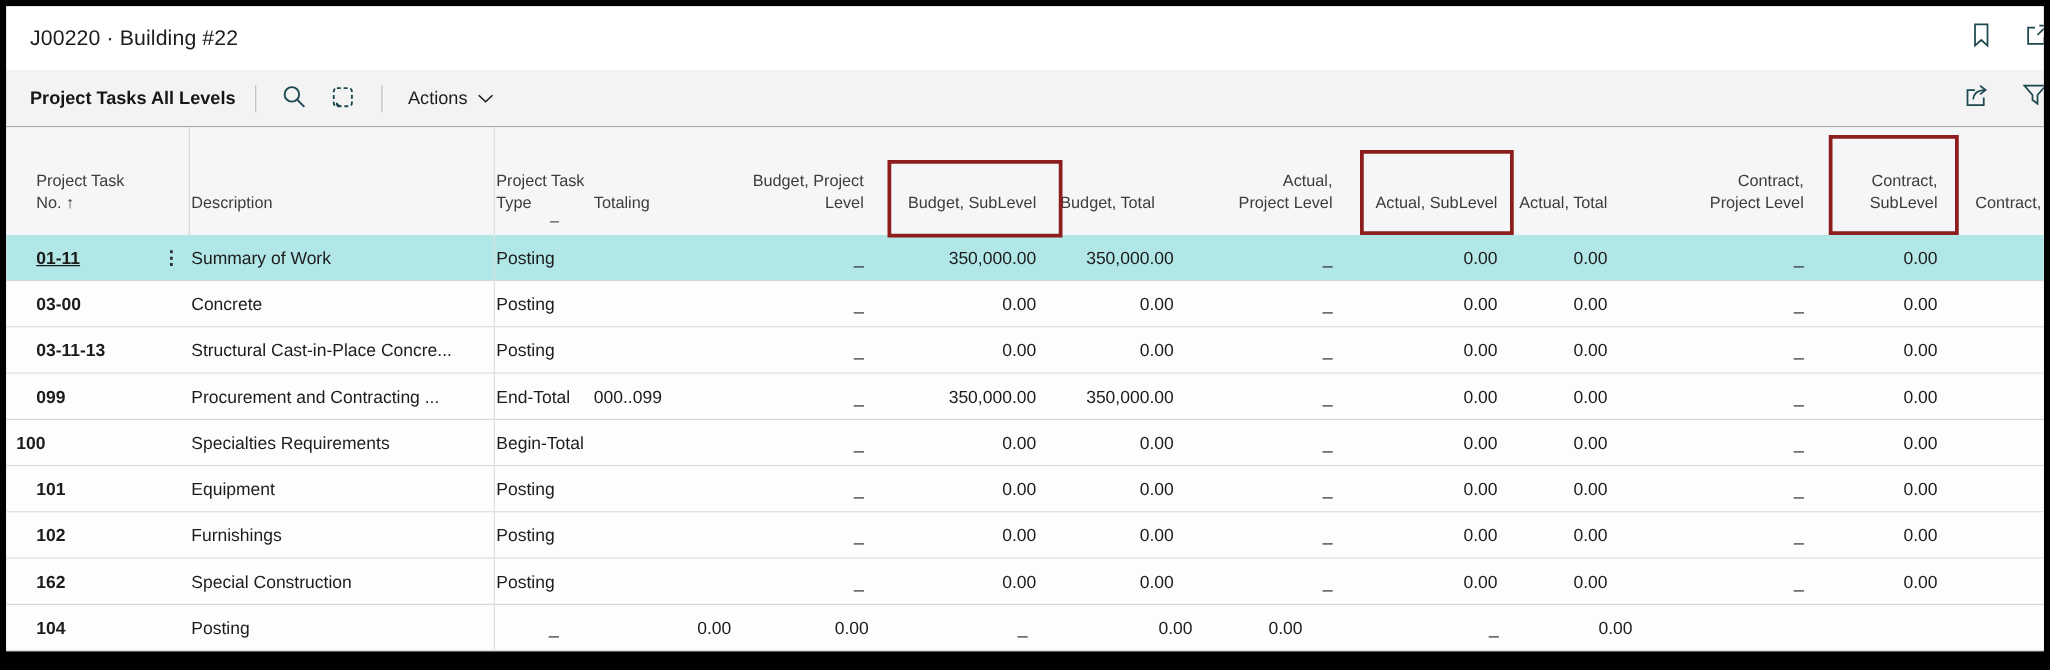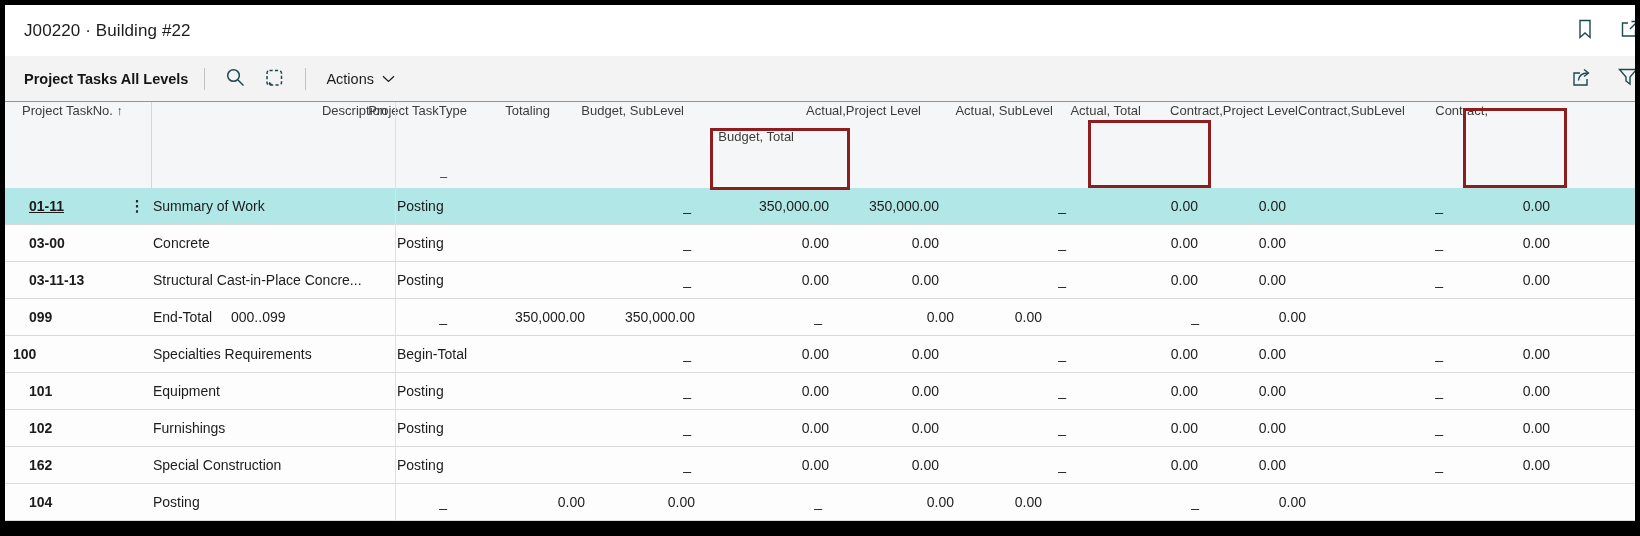--- a/index.html
+++ b/index.html
@@ -19,21 +19,21 @@
   .tsep{width:1px;height:22px;background:#c3c3c3;margin:0 16px;}
   .tbtn{display:flex;align-items:center;background:none;border:none;padding:4px;cursor:pointer;gap:8px;}
   .tbtn + .tbtn{margin-left:10px;}
   .actions-label{font-size:14.5px;color:#1c1c1c;}
   .toolbar-right{position:absolute;right:-4px;top:0;height:100%;display:flex;align-items:center;gap:24px;}
   .icon{color:var(--icon);display:block;}
 
   
   .grid{position:relative;background:#fdfdfe;}
   .ghead{display:flex;height:86px;background:#f5f6f7;box-sizing:border-box;}
-  .hcell{position:relative;display:flex;flex-direction:row;justify-content:flex-end;
+  .hcell{position:relative;display:flex;flex-direction:column;justify-content:flex-end;
          padding-bottom:18px;box-sizing:border-box;font-size:13px;color:#3c3c3c;cursor:pointer;}
   .hline{line-height:17px;white-space:nowrap;}
   .hmark{position:absolute;bottom:4px;left:45px;font-size:13px;color:#3c3c3c;}
   .l{text-align:left;} .r{text-align:right;} .c{text-align:center;}
 
   .trow{display:flex;height:37px;border-bottom:1px solid #d9d9d9;box-sizing:border-box;
         background:#fdfdfe;align-items:center;cursor:pointer;}
   .trow.selected{background:var(--selected);}
   .cell{box-sizing:border-box;font-size:14px;color:#1c1c1c;white-space:nowrap;overflow:hidden;line-height:35px;}
   .cell.strong{font-weight:bold;}
@@ -129,20 +129,24 @@
             <div class="hline">Description</div>
           </div>
           <div class="hcell l" style="width: 72px; padding-left: 2px; padding-right: 0px;">
             <div class="hline">Project Task</div>
             <div class="hline">Type</div>
             <div class="hmark">–</div>
           </div>
           <div class="hcell l" style="width: 83px; padding-left: 8px; padding-right: 0px;">
             <div class="hline">Totaling</div>
           </div>
+          <div class="hcell r" style="width: 145px; padding-left: 0px; padding-right: 4px;">
+            <div class="hline">Budget, Project</div>
+            <div class="hline">Level</div>
+          </div>
           <div class="hcell r" style="width: 138px; padding-left: 0px; padding-right: 4px;">
             <div class="hline">Budget, SubLevel</div>
           </div>
           <div class="hcell r" style="width: 110px; padding-left: 0px; padding-right: 4px; align-items: center;">
             <div class="hline">Budget, Total</div>
           </div>
           <div class="hcell r" style="width: 127px; padding-left: 0px; padding-right: 4px;">
             <div class="hline">Actual,</div>
             <div class="hline">Project Level</div>
           </div>
@@ -209,20 +213,21 @@
             <div class="cell r" style="width: 127px; padding-left: 0px; padding-right: 4px;">_</div>
             <div class="cell r" style="width: 132px; padding-left: 0px; padding-right: 4px;">0.00</div>
             <div class="cell r" style="width: 88px; padding-left: 0px; padding-right: 4px;">0.00</div>
             <div class="cell r" style="width: 157px; padding-left: 0px; padding-right: 4px;">_</div>
             <div class="cell r" style="width: 110px; padding-left: 0px; padding-right: 7px;">0.00</div>
             <div class="cell r" style="width: 78px; padding-left: 0px; padding-right: 2px;"></div>
           </div>
           <div class="trow">
             <div class="cell l strong" style="width: 118px; padding-left: 24px; padding-right: 0px;"><span>099</span></div>
             <div class="cell c" style="width: 28px; padding-left: 0px; padding-right: 0px;"></div>
+            <div class="cell l" style="width: 244px; padding-left: 2px; padding-right: 8px;">Procurement and Contracting ...</div>
             <div class="cell l" style="width: 72px; padding-left: 2px; padding-right: 0px;">End-Total</div>
             <div class="cell l" style="width: 83px; padding-left: 8px; padding-right: 0px;">000..099</div>
             <div class="cell r" style="width: 145px; padding-left: 0px; padding-right: 4px;">_</div>
             <div class="cell r" style="width: 138px; padding-left: 0px; padding-right: 4px;">350,000.00</div>
             <div class="cell r" style="width: 110px; padding-left: 0px; padding-right: 4px;">350,000.00</div>
             <div class="cell r" style="width: 127px; padding-left: 0px; padding-right: 4px;">_</div>
             <div class="cell r" style="width: 132px; padding-left: 0px; padding-right: 4px;">0.00</div>
             <div class="cell r" style="width: 88px; padding-left: 0px; padding-right: 4px;">0.00</div>
             <div class="cell r" style="width: 157px; padding-left: 0px; padding-right: 4px;">_</div>
             <div class="cell r" style="width: 110px; padding-left: 0px; padding-right: 7px;">0.00</div>

